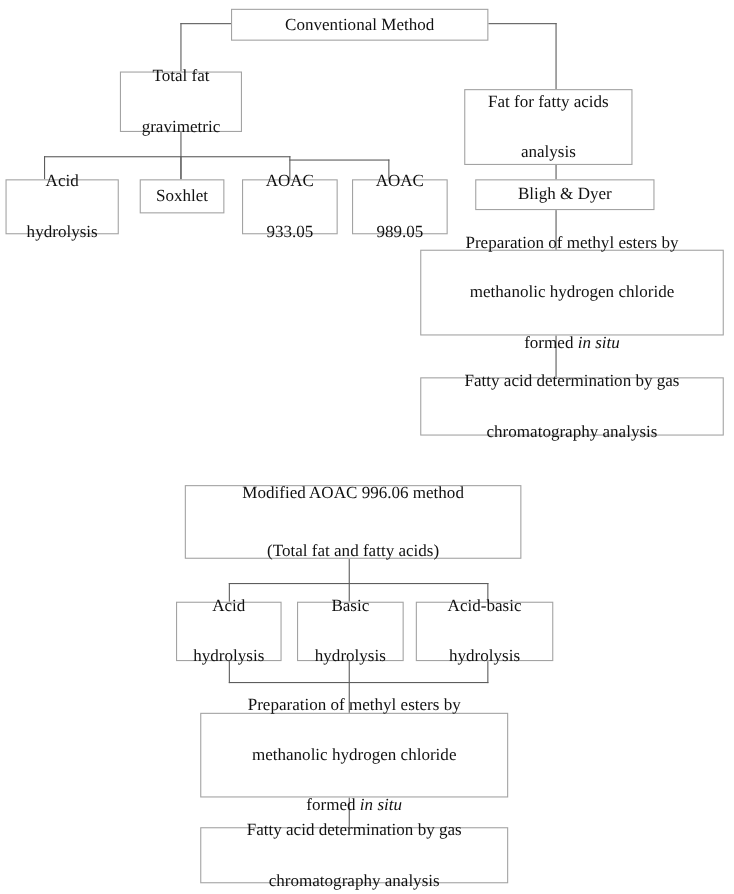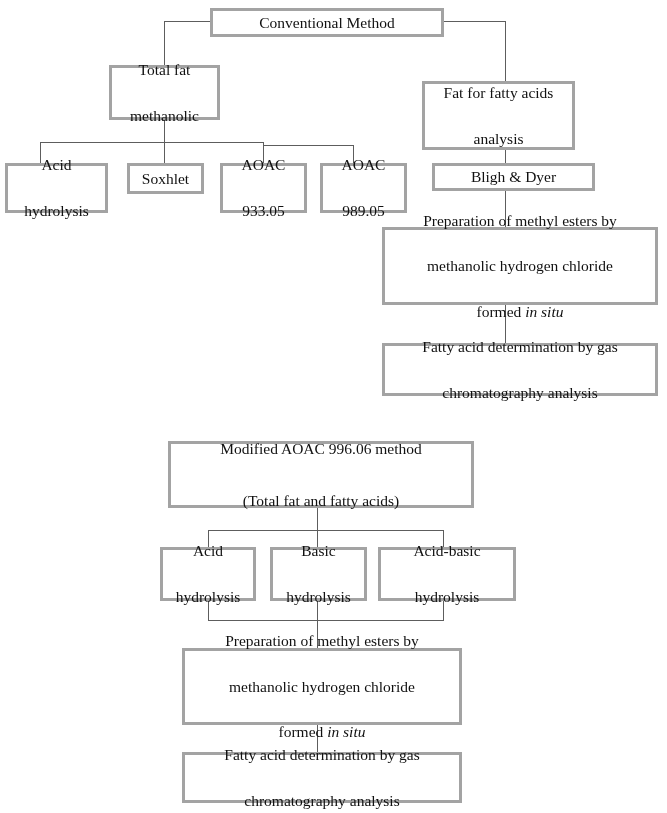--- a/index.html
+++ b/index.html
@@ -18,21 +18,21 @@
   #canvas {
     position: relative;
     width: 667px;
     height: 813px;
     background: #ffffff;
   }
   
   .node {
     position: absolute;
     box-sizing: border-box;
-    border: 3px solid #a3a3a3;
+    border: 1px solid #a3a3a3;
     background: #ffffff;
     display: flex;
     flex-direction: column;
     align-items: center;
     justify-content: center;
     text-align: center;
     font-size: 15.5px;
     line-height: 1.26;
     color: #111111;
     z-index: 3;
@@ -65,21 +65,21 @@
   </div>
 
   <div class="conn h" style="left:164px; top:21px; width:47px;"></div>
   <div class="conn v" style="left:164px; top:21px; height:45px;"></div>
 
   <div class="conn h" style="left:443px; top:21px; width:63px;"></div>
   <div class="conn v" style="left:505px; top:21px; height:61px;"></div>
 
   <div class="node roomy" style="left:109px; top:65px; width:111px; height:55px;">
     <span class="line">Total fat</span>
-    <span class="line">methanolic</span>
+    <span class="line">gravimetric</span>
   </div>
 
   <div class="conn v" style="left:164px; top:119px; height:45px;"></div>
 
   <div class="conn h" style="left:40px; top:142px; width:224px;"></div>
   <div class="conn h" style="left:263px; top:145px; width:91px;"></div>
 
   <div class="conn v" style="left:40px; top:142px; height:22px;"></div>
   <div class="conn v" style="left:164px; top:142px; height:22px;"></div>
   <div class="conn v" style="left:263px; top:142px; height:22px;"></div>
@@ -144,21 +144,21 @@
   <div class="node roomy" style="left:160px; top:547px; width:96px; height:54px;">
     <span class="line">Acid</span>
     <span class="line">hydrolysis</span>
   </div>
 
   <div class="node roomy" style="left:270px; top:547px; width:97px; height:54px;">
     <span class="line">Basic</span>
     <span class="line">hydrolysis</span>
   </div>
 
-  <div class="node roomy" style="left:378px; top:547px; width:138px; height:54px;">
+  <div class="node roomy" style="left:378px; top:547px; width:125px; height:54px;">
     <span class="line">Acid-basic</span>
     <span class="line">hydrolysis</span>
   </div>
 
   <div class="conn v" style="left:208px; top:600px; height:21px;"></div>
   <div class="conn v" style="left:443px; top:600px; height:21px;"></div>
   <div class="conn h" style="left:208px; top:620px; width:236px;"></div>
 
   <div class="node roomy" style="left:182px; top:648px; width:280px; height:77px;">
     <span class="line">Preparation of methyl esters by</span>

